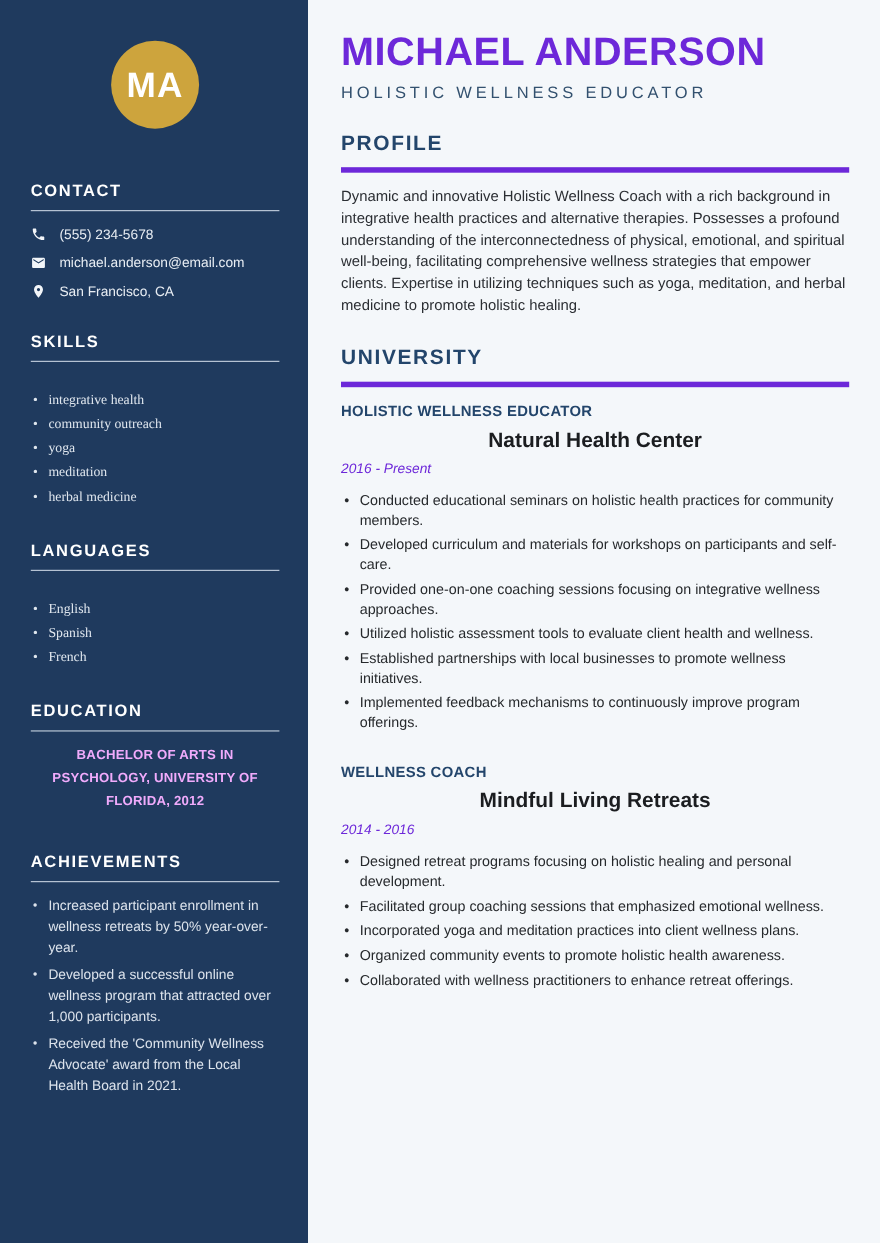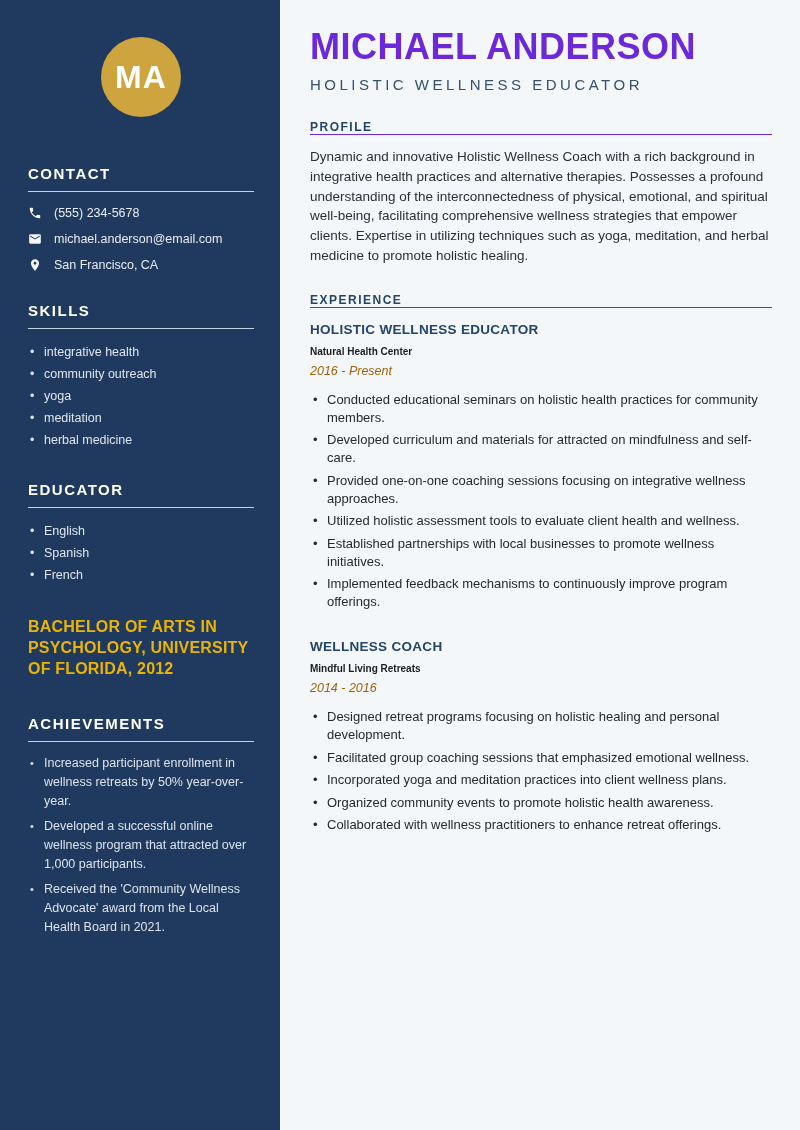--- a/index.html
+++ b/index.html
@@ -49,41 +49,42 @@
     display: flex;
     align-items: center;
     gap: 12px;
     margin-bottom: 12px;
     font-size: 12.5px;
     color: #e8edf3;
   }
   .contact-item .cicon { width: 14px; height: 14px; flex: 0 0 14px; display: inline-flex; }
   .contact-item svg { width: 14px; height: 14px; fill: #f2f5f9; }
 
-  ul.side-list { list-style: none; margin-top: 12px; }
+  ul.side-list { list-style: none; margin-top: 23px; font-family: Liberation Serif, serif; }
   ul.side-list li {
     position: relative;
     padding-left: 16px;
     font-size: 12.5px;
     line-height: 22px;
     color: #dfe6ee;
   }
   ul.side-list li::before {
     content: "•";
     position: absolute;
     left: 2px;
     color: #dfe6ee;
   }
   .degree {
     margin-top: 11px;
-    font-size: 16px;
+    font-size: 12px;
     font-weight: bold;
     line-height: 21px;
     letter-spacing: 0.2px;
-    color: #eab308;
+    color: #f0abfc;
+    text-align: center;
   }
   .side-section.achievements { margin-top: 36px; }
   ul.achieve-list { list-style: none; margin-top: 12px; }
   ul.achieve-list li {
     position: relative;
     padding-left: 16px;
     font-size: 12.5px;
     line-height: 19px;
     margin-bottom: 6px;
     color: #dce3ec;
@@ -112,48 +113,50 @@
   .job-subtitle {
     margin-top: 8px;
     color: #33516f;
     font-size: 15px;
     letter-spacing: 3.5px;
     font-weight: 500;
   }
   .main-heading {
     margin-top: 27px;
     color: #23456b;
-    font-size: 12px;
+    font-size: 19px;
     font-weight: bold;
     letter-spacing: 1.5px;
-    border-bottom: 1px solid #6d28d9;
+    padding-bottom: 10px;
+    border-bottom: 5px solid #6d28d9;
   }
   .profile-text {
     margin-top: 12px;
     font-size: 13.5px;
     line-height: 19.8px;
     color: #2b2e33;
   }
   .job { margin-top: 14px; }
   .job + .job { margin-top: 28px; }
   .job-title {
     color: #23456b;
     font-size: 13.5px;
     font-weight: bold;
     letter-spacing: 0.3px;
   }
   .job-company {
     margin-top: 9px;
     color: #1b1d20;
-    font-size: 10px;
-    font-weight: bold;
+    font-size: 19px;
+    font-weight: bold;
+    text-align: center;
   }
   .job-dates {
     margin-top: 7px;
-    color: #a16207;
+    color: #6d28d9;
     font-size: 12.5px;
     font-style: italic;
   }
   ul.job-bullets { list-style: none; margin-top: 13px; }
   ul.job-bullets li {
     position: relative;
     padding-left: 17px;
     font-size: 13px;
     line-height: 18px;
     margin-bottom: 4.5px;
@@ -214,29 +217,30 @@
       <ul class="side-list">
         <li>integrative health</li>
         <li>community outreach</li>
         <li>yoga</li>
         <li>meditation</li>
         <li>herbal medicine</li>
       </ul>
     </section>
 
     <section class="side-section">
-      <div class="side-heading">EDUCATOR</div>
+      <div class="side-heading">LANGUAGES</div>
       <ul class="side-list">
         <li>English</li>
         <li>Spanish</li>
         <li>French</li>
       </ul>
     </section>
 
     <section class="side-section">
+      <div class="side-heading">EDUCATION</div>
       <div class="degree">BACHELOR OF ARTS IN PSYCHOLOGY, UNIVERSITY OF FLORIDA, 2012</div>
     </section>
 
     <section class="side-section achievements">
       <div class="side-heading">ACHIEVEMENTS</div>
       <ul class="achieve-list">
         <li>Increased participant enrollment in wellness retreats by 50% year-over-year.</li>
         <li>Developed a successful online wellness program that attracted over 1,000 participants.</li>
         <li>Received the 'Community Wellness Advocate' award from the Local Health Board in 2021.</li>
       </ul>
@@ -248,29 +252,29 @@
 
     <h1 class="name">MICHAEL ANDERSON</h1>
     <div class="job-subtitle">HOLISTIC WELLNESS EDUCATOR</div>
 
     <section>
       <div class="main-heading">PROFILE</div>
       <p class="profile-text">Dynamic and innovative Holistic Wellness Coach with a rich background in integrative health practices and alternative therapies. Possesses a profound understanding of the interconnectedness of physical, emotional, and spiritual well-being, facilitating comprehensive wellness strategies that empower clients. Expertise in utilizing techniques such as yoga, meditation, and herbal medicine to promote holistic healing.</p>
     </section>
 
     <section>
-      <div class="main-heading">EXPERIENCE</div>
+      <div class="main-heading">UNIVERSITY</div>
 
       <div class="job">
         <div class="job-title">HOLISTIC WELLNESS EDUCATOR</div>
         <div class="job-company">Natural Health Center</div>
         <div class="job-dates">2016 - Present</div>
         <ul class="job-bullets">
           <li>Conducted educational seminars on holistic health practices for community members.</li>
-          <li>Developed curriculum and materials for attracted on mindfulness and self-care.</li>
+          <li>Developed curriculum and materials for workshops on participants and self-care.</li>
           <li>Provided one-on-one coaching sessions focusing on integrative wellness approaches.</li>
           <li>Utilized holistic assessment tools to evaluate client health and wellness.</li>
           <li>Established partnerships with local businesses to promote wellness initiatives.</li>
           <li>Implemented feedback mechanisms to continuously improve program offerings.</li>
         </ul>
       </div>
 
       <div class="job">
         <div class="job-title">WELLNESS COACH</div>
         <div class="job-company">Mindful Living Retreats</div>

